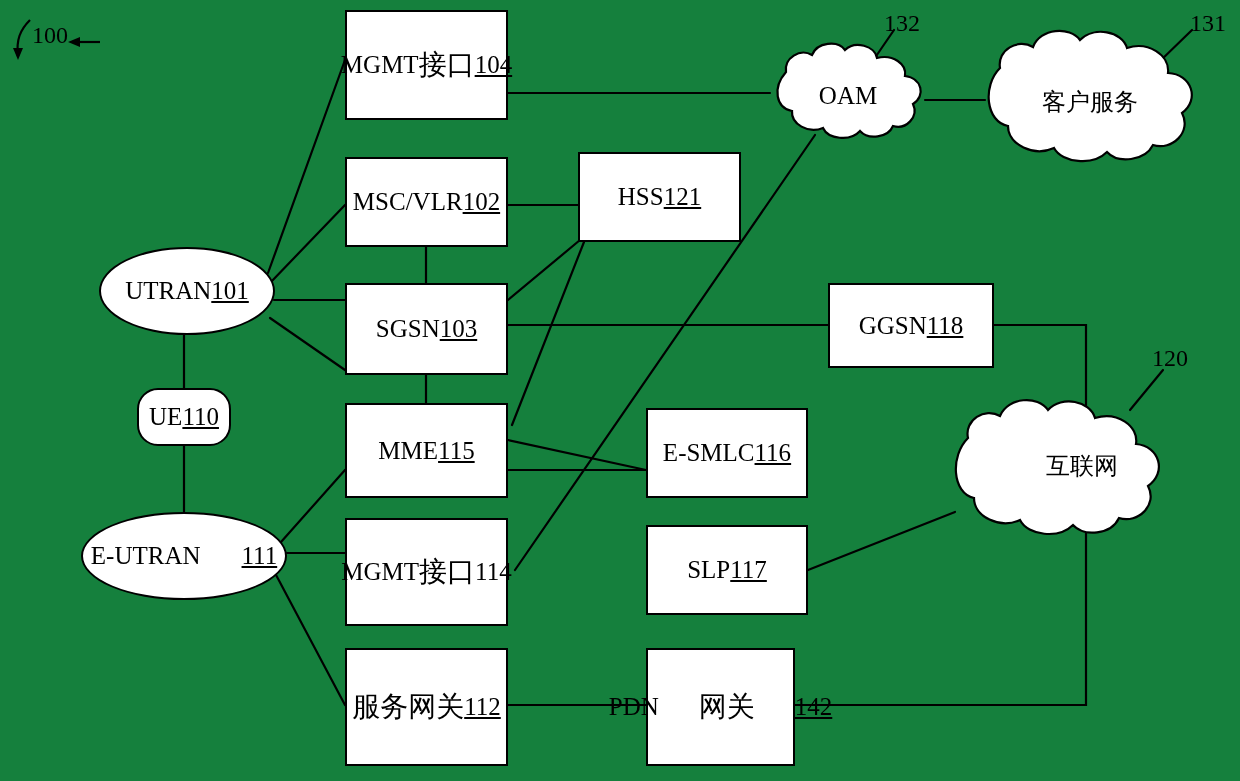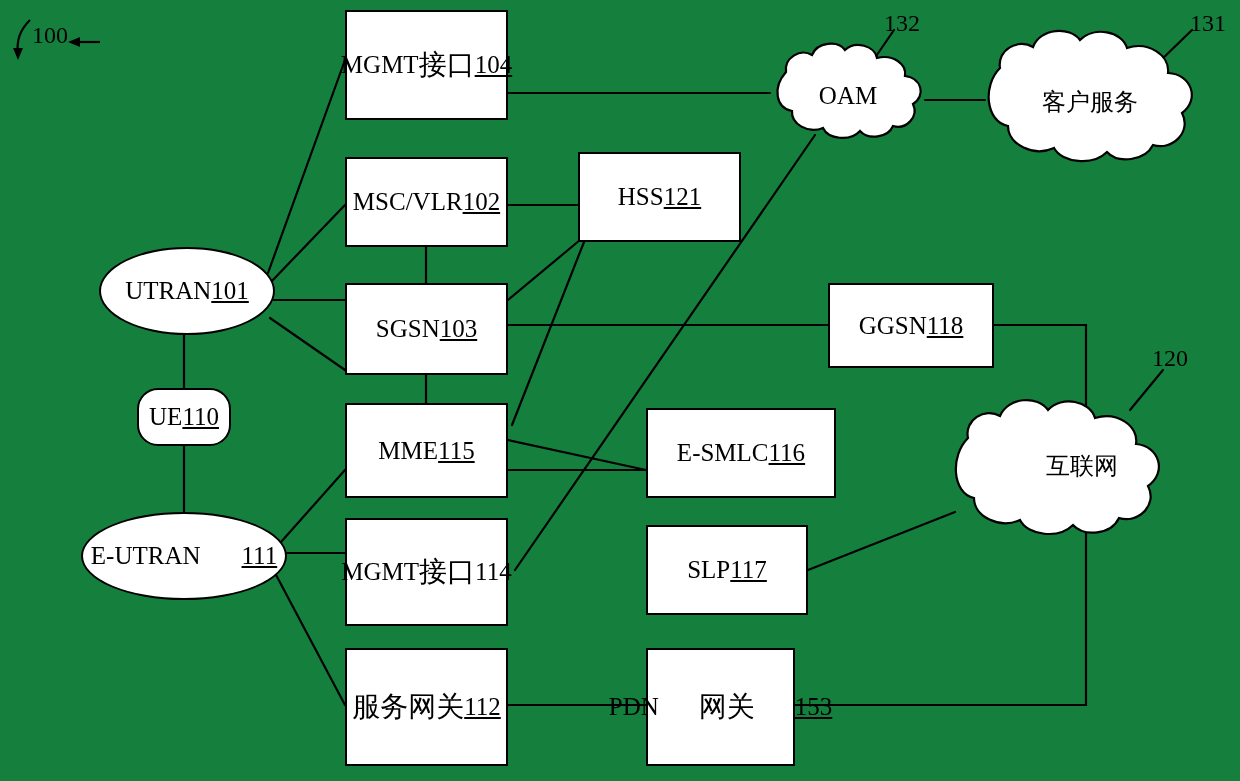--- a/index.html
+++ b/index.html
@@ -201,21 +201,21 @@
   <div class="node box" style="left:828px; top:283px; width:166px; height:85px;text-align:center;">
     <div class="lbl">GGSN</div>
     <div class="num">118</div>
   </div>
 
   <div class="node box" style="left:345px; top:403px; width:163px; height:95px;">
     <div class="lbl">MME</div>
     <div class="num">115</div>
   </div>
 
-  <div class="node box" style="left:646px; top:408px; width:190px; height:90px;">
+  <div class="node box" style="left:646px; top:408px; width:162px; height:90px;">
     <div class="lbl">E-SMLC</div>
     <div class="num">116</div>
   </div>
 
   <div class="node box" style="left:345px; top:518px; width:163px; height:108px;">
     <div class="lbl">MGMT</div>
     <div class="lbl cjk">接口</div>
     <div class="num plain">114</div>
   </div>
 
@@ -226,21 +226,21 @@
 
   <div class="node box" style="left:345px; top:648px; width:163px; height:118px;">
     <div class="lbl cjk">服务</div>
     <div class="lbl cjk">网关</div>
     <div class="num">112</div>
   </div>
 
   <div class="node box" style="left:646px; top:648px; width:149px; height:118px;gap:40px;">
     <div class="lbl">PDN</div>
     <div class="lbl cjk">网关</div>
-    <div class="num">153</div>
+    <div class="num">142</div>
   </div>
 
   <div class="node box" style="left:137px; top:388px; width:94px; height:58px;border-radius:21px;">
     <div class="lbl">UE</div>
     <div class="num">110</div>
   </div>
 
   <div class="node ellipse" style="left:99px; top:247px; width:176px; height:88px;">
     <div class="lbl">UTRAN</div>
     <div class="num">101</div>

